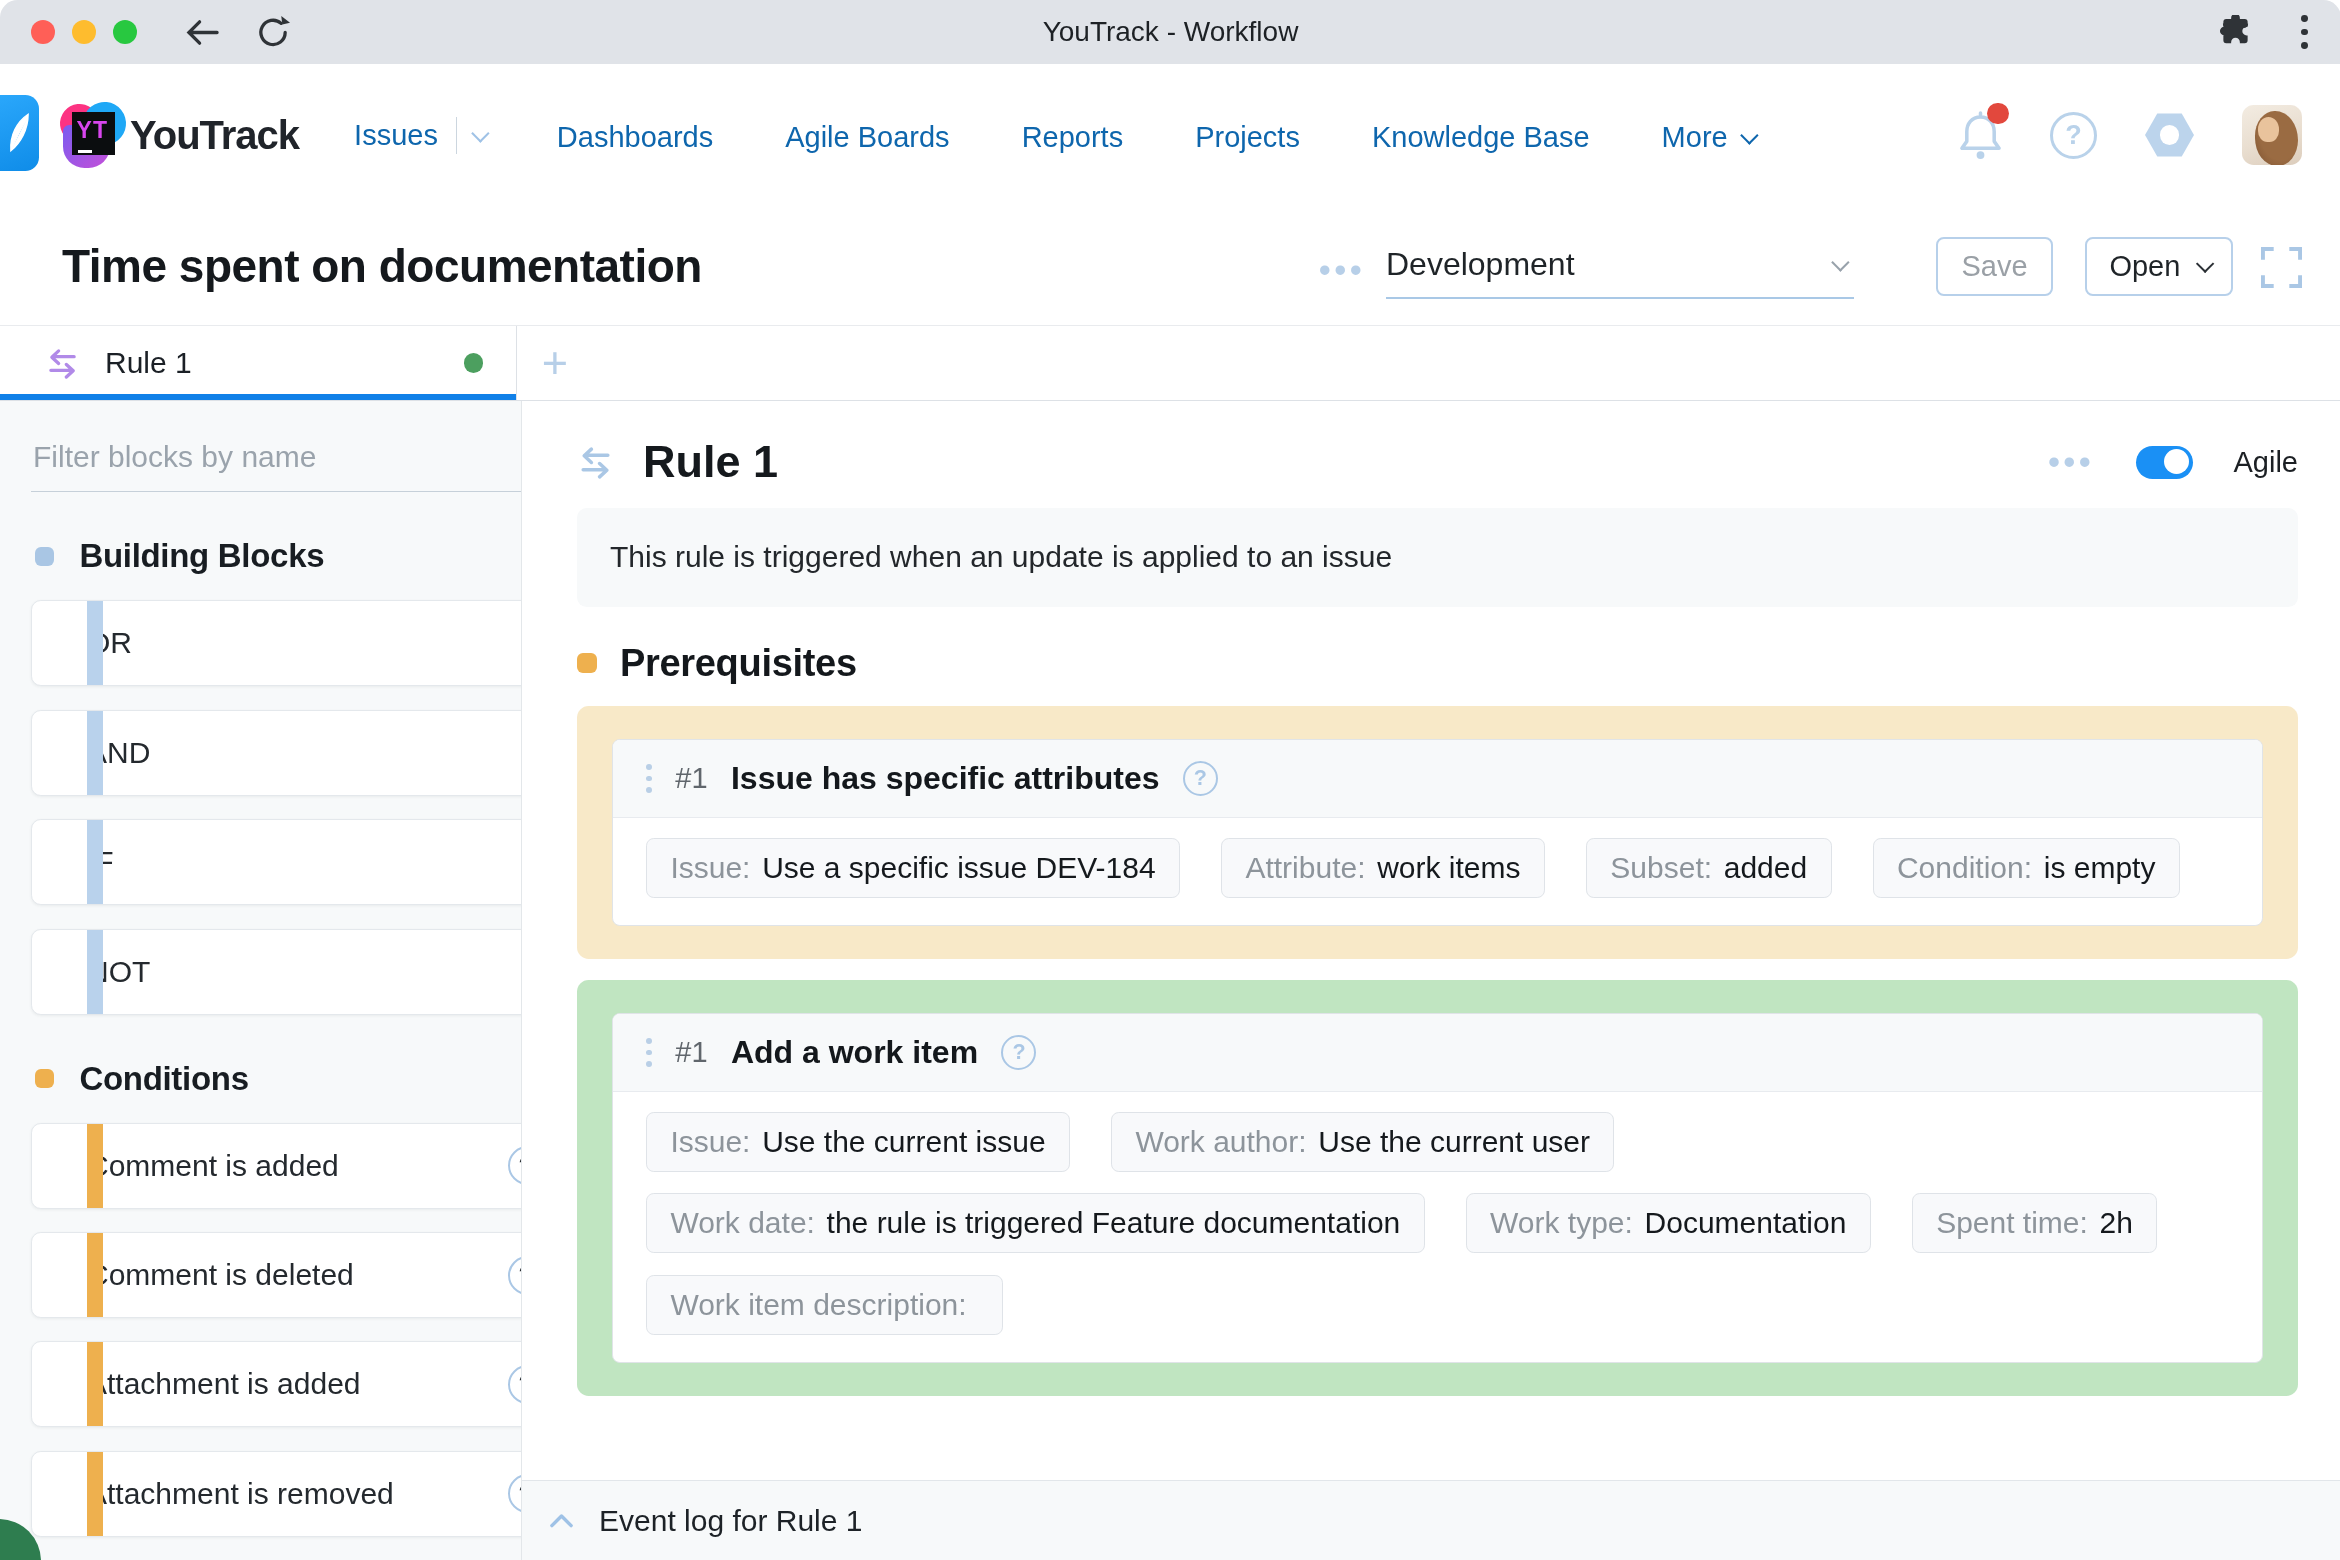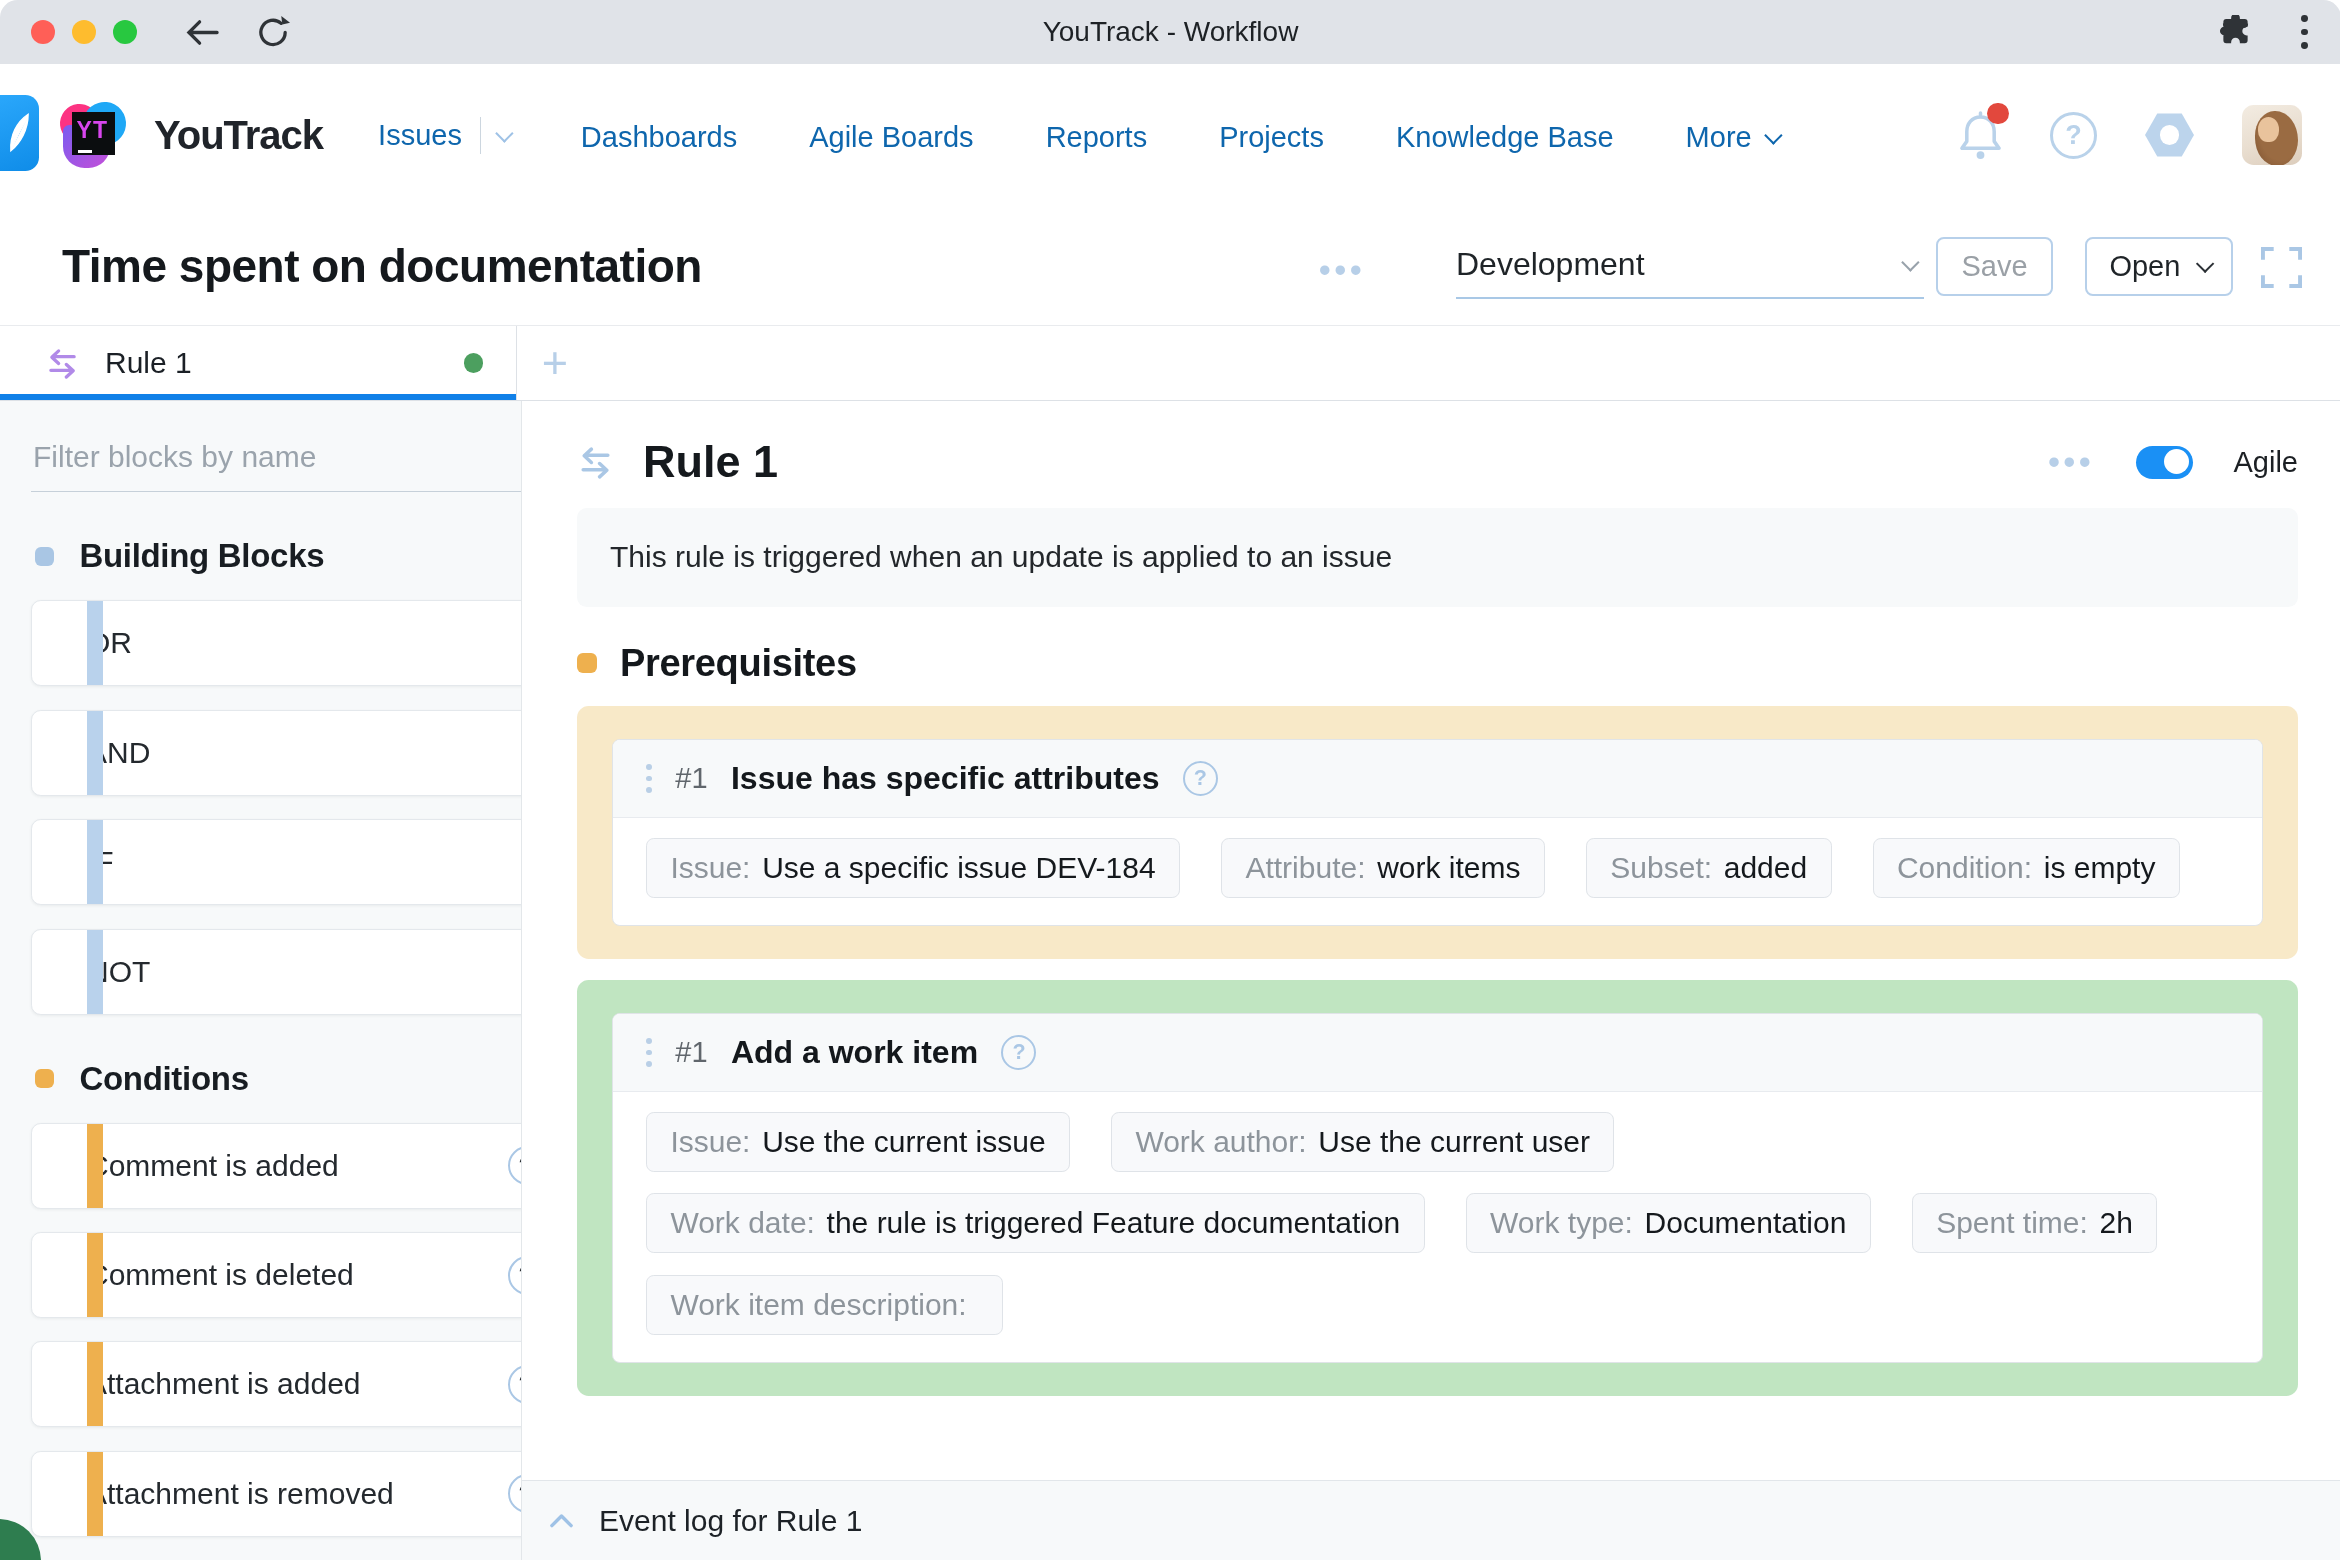--- a/index.html
+++ b/index.html
@@ -30,21 +30,21 @@
                      border-radius:19.5px 19.5px 5.9px 19.5px; transform:rotate(-6deg); }
   .yt-mark .b-blue { right:0; top:0; width:43px; height:43px; background:#1fa8f6;
                      border-radius:21.5px 21.5px 21.5px 6.8px; transform:rotate(6deg); }
   .yt-mark .b-purple { left:2.9px; bottom:0; width:47px; height:43px;
                        background:linear-gradient(135deg,#7a5cf0,#c44fd8);
                        border-radius:6.8px 23.4px 23.4px 23.4px; }
   .yt-mark .sq { position:absolute; left:11.7px; top:9.8px; width:43px; height:43px; background:#0b0d0f;
                  display:flex; flex-direction:column; align-items:flex-start; padding:4.9px 0 0 4.9px; }
   .yt-mark .sq b { color:#d946ef; font-size:23px; letter-spacing:1px; }
   .yt-mark .sq i { display:block; width:14.6px; height:3.9px; background:#fff; margin:5.9px 0 0 1px; }
-  .brand { font-size:40px; font-weight:800; color:#20242a; letter-spacing:-1px; margin-left:28px; }
+  .brand { font-size:40px; font-weight:800; color:#20242a; letter-spacing:-1px; margin-left:4px; }
   .nav-links { display:flex; align-items:flex-end; margin-left:55px; font-size:29px; color:#0e66ad; }
   .nav-links a { color:#0e66ad; text-decoration:none; cursor:pointer; }
   .nav-item { margin-right:72px; display:flex; align-items:center; }
   .nav-divider { width:1px; height:37px; background:#ccd6df; margin:0 15.6px 0 17.6px; }
   .chev { width:12.7px; height:12.7px; border-right:2.9px solid #9fc2e6; border-bottom:2.9px solid #9fc2e6;
           transform:rotate(45deg) translateY(-2.9px); display:inline-block; }
   .chev.dark { border-color:#2b3035; } .chev.blue { border-color:#0e66ad; } .chev.gray { border-color:#98a2ab; }
   .nav-right { position:absolute; right:39px; display:flex; align-items:center; gap:47px; }
   .icon-help { width:47px; height:47px; border-radius:50%; border:3.9px solid #b9d2ea;
                color:#b9d2ea; font-size:27px; font-weight:bold; display:flex; align-items:center; justify-content:center; }
@@ -61,21 +61,21 @@
                   border-radius:46% 54% 48% 52%; }
   .avatar .face { position:absolute; left:15.6px; top:11.7px; width:21.5px; height:25px;
                   background:#e9c39c; border-radius:50% 50% 45% 45%; }
 
   
   .title-row { height:119px; background:#fff; position:relative; }
   .page-title { position:absolute; left:62px; top:50%; transform:translateY(-50%);
                 font-size:46px; font-weight:700; color:#15191d; letter-spacing:-0.5px; }
   .ellipsis { color:#b7cfe8; font-size:33px; letter-spacing:3.9px; font-weight:bold; }
   .title-ellipsis { position:absolute; left:1319px; top:45px; }
-  .project-select { position:absolute; left:1456px; top:25px; width:468px; height:68px;
+  .project-select { position:absolute; left:1386px; top:25px; width:468px; height:68px;
                     border-bottom:2px solid #a9c8e6; display:flex; align-items:center;
                     justify-content:space-between; cursor:pointer; }
   .project-select span { font-size:32px; color:#1f2428; }
   .btn { height:59px; border:2px solid #b7d0ea; border-radius:7.8px; background:#fff;
          font-size:29px; display:flex; align-items:center; justify-content:center; gap:15.6px; cursor:pointer; }
   .btn-save { position:absolute; left:1936px; top:31px; width:117px; color:#9aa0a6; }
   .btn-open { position:absolute; left:2085px; top:31px; width:148px; color:#1f2428; }
   .expand-ic { position:absolute; left:2261px; top:41px; }
 
   

